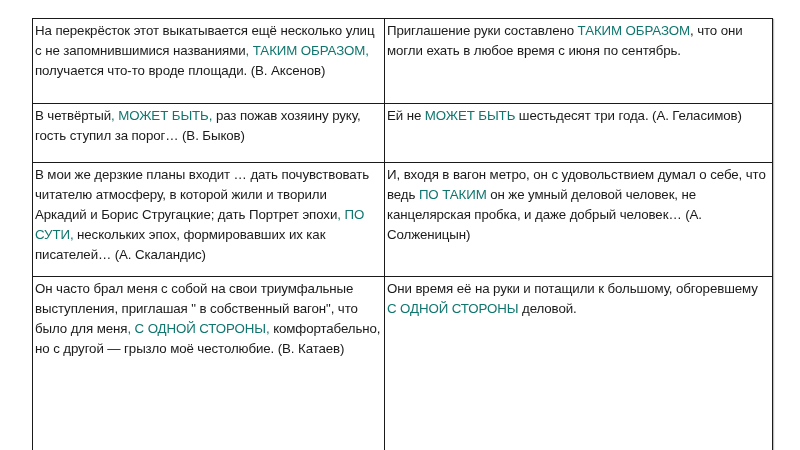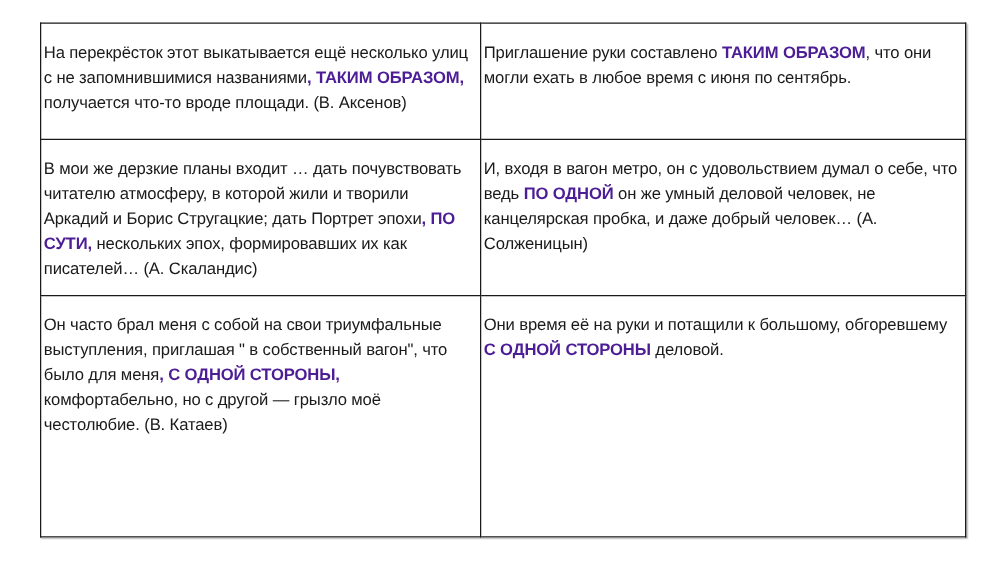--- a/index.html
+++ b/index.html
@@ -7,47 +7,51 @@
       width: 800px; height: 450px; background: #ffffff; position: relative; overflow: hidden;
       font-family: "Liberation Sans", "DejaVu Sans", sans-serif;
     }
     .grid {
       position: absolute; left: 32px; top: 18px; width: 740px; height: 412px;
       border-collapse: collapse; table-layout: fixed;
       box-shadow: 1px 1px 1px rgba(0,0,0,0.25);
     }
     .grid td {
       border: 1.5px solid #1a1a1a; vertical-align: top;
-      padding: 13px 2px 0 2px;
+      padding: 2px 2px 0 2px;
       font-size: 13.3px; line-height: 20px; color: #1a1a1a;
       letter-spacing: -0.1px;
     }
     .grid col.c1 { width: 352px; }
     .grid col.c2 { width: 388px; }
     .r1 { height: 85px; }
     .r2 { height: 59px; }
     .r3 { height: 114px; }
     .r4 { height: 176px; }
-    .hl { color: #4c1d95; font-weight: bold; }
+    .hl { color: #0f766e; font-weight: normal; }
   </style>
 </head>
 <body>
 
 <table class="grid">
   <colgroup>
       <col class="c1">
       <col class="c2">
     </colgroup>
   <tbody>
       <tr class="r1">
     <td><span>На перекрёсток этот выкатывается ещё несколько улиц с не запомнившимися названиями</span><span class="hl">, ТАКИМ ОБРАЗОМ,</span><span> получается что-то вроде площади. (В. Аксенов)</span></td>
     <td><span>Приглашение руки составлено </span><span class="hl">ТАКИМ ОБРАЗОМ</span><span>, что они могли ехать в любое время с июня по сентябрь.</span></td>
   </tr>
+  <tr class="r2">
+    <td><span>В четвёртый</span><span class="hl">, МОЖЕТ БЫТЬ,</span><span> раз пожав хозяину руку, гость ступил за порог… (В. Быков)</span></td>
+    <td><span>Ей не </span><span class="hl">МОЖЕТ БЫТЬ</span><span> шестьдесят три года. (А. Геласимов)</span></td>
+  </tr>
   <tr class="r3">
     <td><span>В мои же дерзкие планы входит … дать почувствовать читателю атмосферу, в которой жили и творили Аркадий и Борис Стругацкие; дать Портрет эпохи</span><span class="hl">, ПО СУТИ,</span><span> нескольких эпох, формировавших их как писателей… (А. Скаландис)</span></td>
-    <td><span>И, входя в вагон метро, он с удовольствием думал о себе, что ведь </span><span class="hl">ПО ОДНОЙ</span><span> он же умный деловой человек, не канцелярская пробка, и даже добрый человек… (А. Солженицын)</span></td>
+    <td><span>И, входя в вагон метро, он с удовольствием думал о себе, что ведь </span><span class="hl">ПО ТАКИМ</span><span> он же умный деловой человек, не канцелярская пробка, и даже добрый человек… (А. Солженицын)</span></td>
   </tr>
   <tr class="r4">
     <td><span>Он часто брал меня с собой на свои триумфальные выступления, приглашая " в собственный вагон", что было для меня</span><span class="hl">, С ОДНОЙ СТОРОНЫ,</span><span> комфортабельно, но с другой — грызло моё честолюбие. (В. Катаев)</span></td>
     <td><span>Они время её на руки и потащили к большому, обгоревшему </span><span class="hl">С ОДНОЙ СТОРОНЫ</span><span> деловой.</span></td>
   </tr>
 </tbody>
   </table>
 
 </body></html>

